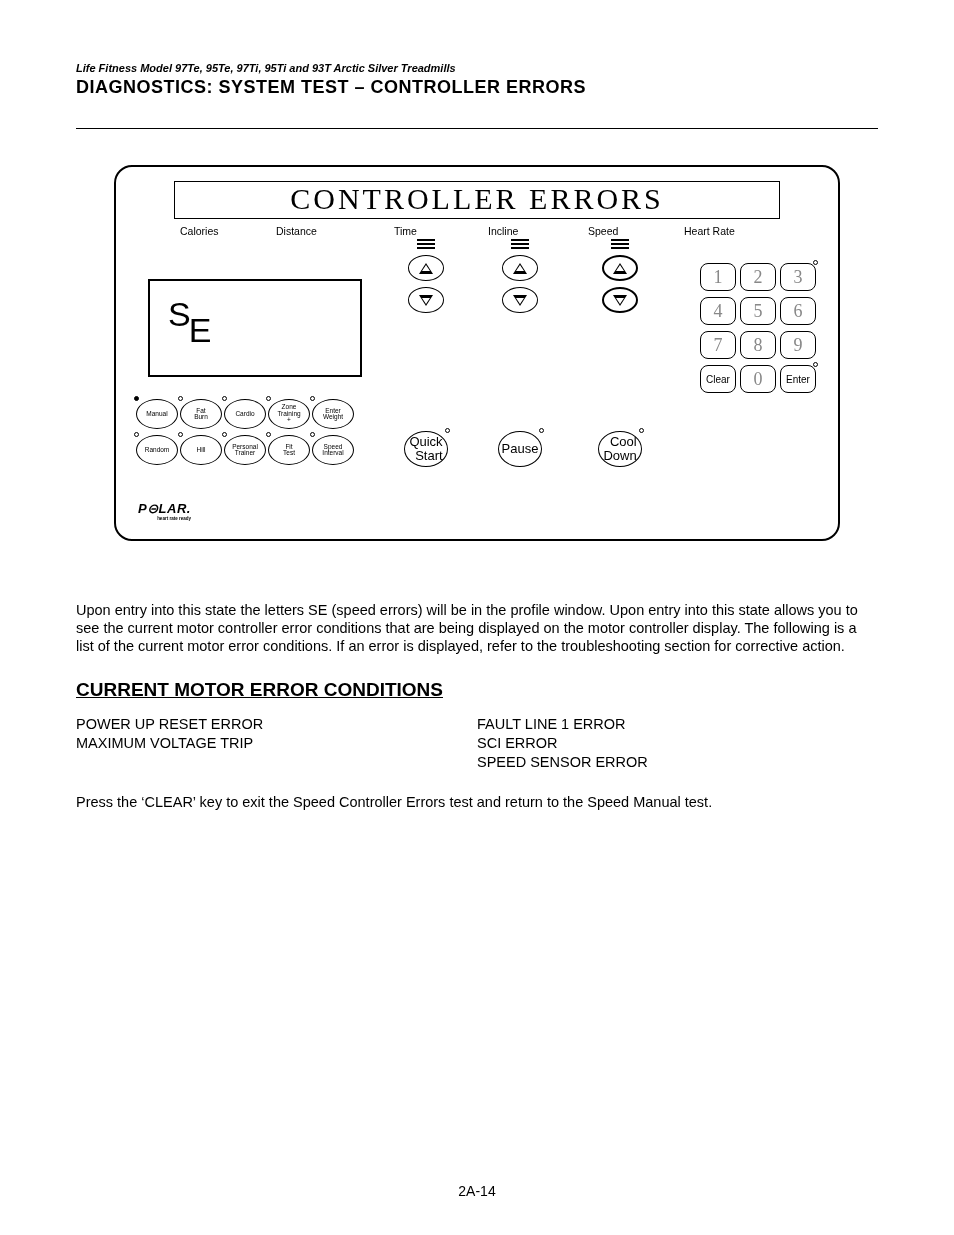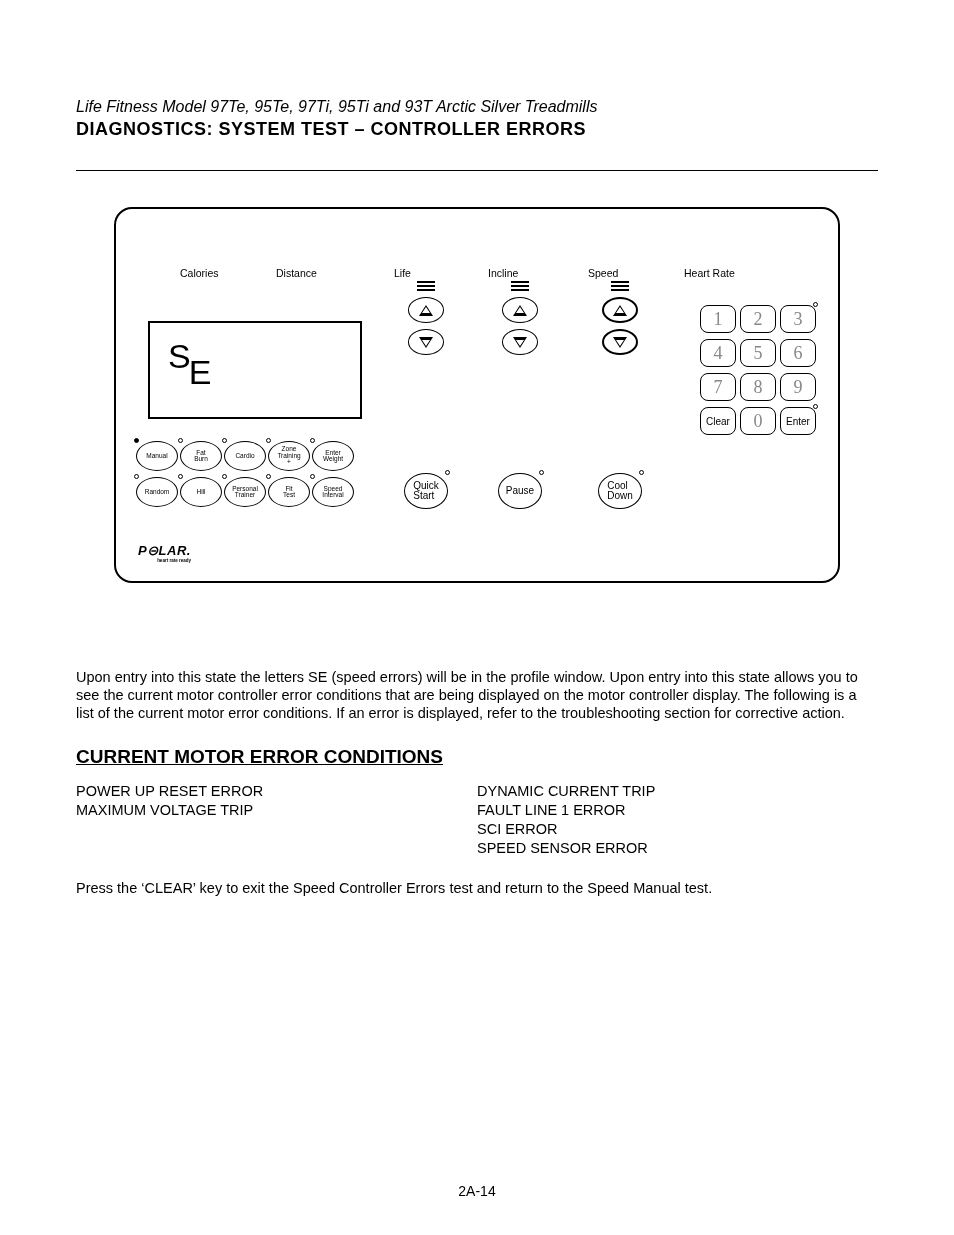--- a/index.html
+++ b/index.html
@@ -5,21 +5,21 @@
   * { box-sizing: border-box; margin: 0; padding: 0; }
   body {
     width: 954px;
     height: 1235px;
     background: #fff;
     font-family: Arial, Helvetica, sans-serif;
     color: #000;
     padding: 62px 76px 0 76px;
     position: relative;
   }
-  .hdr-sub { font-style: italic; font-weight: normal; font-size: 16px; margin-bottom: 3px; margin-top: 36px; }
+  .hdr-sub { font-style: italic; font-weight: bold; font-size: 11px; margin-bottom: 3px; }
   .hdr-main { font-weight: bold; font-size: 18px; letter-spacing: .5px; }
   .rule { border: 0; border-top: 1.4px solid #000; margin: 30px 0 36px 0; }
 
   
   .panel-wrap { display:flex; justify-content:center; }
   .panel {
     width: 726px; height: 376px;
     border: 2px solid #000; border-radius: 18px;
     position: relative; padding: 14px 18px 0 18px;
   }
@@ -78,49 +78,50 @@
     font-size:6.5px; display:flex;align-items:center;justify-content:center;text-align:center;
     line-height:1; position:relative; padding:0 2px;
   }
   .pbtn .nub{position:absolute;top:-4px;left:-3px;width:5px;height:5px;border-radius:50%;background:#fff;border:1px solid #000;}
   .pbtn.filled .nub{background:#000;}
 
   
   .midbtn {
     position:absolute; top:264px; width:44px;height:36px;
     border:1.3px solid #000;border-radius:50%;
-    font-size:10px;display:flex;align-items:center;justify-content:center;text-align:left;line-height:1.05;
+    font-size:13px;display:flex;align-items:center;justify-content:center;text-align:right;line-height:1.05;
   }
   .midbtn .nub{position:absolute;top:-4px;right:-3px;width:5px;height:5px;border-radius:50%;background:#fff;border:1px solid #000;}
 
   .polar { position:absolute; bottom:18px; left:22px; font-family:Arial Black,Arial; font-weight:900; font-style:italic; font-size:13px; letter-spacing:.5px;}
   .polar small{display:block;font-size:4.5px;font-style:normal;letter-spacing:0;font-weight:700;text-align:right;}
 
   
-  .body-text { font-size:14.5px; line-height:1.25; margin-top:85px; }
+  .body-text { font-size:14.5px; line-height:1.25; margin-top:60px; }
   .sect-h { font-weight:bold; text-decoration:underline; font-size:19px; margin:24px 0 14px 0;}
   .cols2 { display:flex; gap:0; }
   .cols2 > div { width:50%; font-size:14.5px; line-height:1.3; }
   .foot-text { font-size:14.5px; margin-top:22px; }
   .pagenum { position:absolute; bottom:36px; left:0; right:0; text-align:center; font-size:14px; }
 </style>
 </head>
 <body>
 
 <div class="hdr-sub">Life Fitness Model 97Te, 95Te, 97Ti, 95Ti and 93T Arctic Silver Treadmills</div>
 <div class="hdr-main">DIAGNOSTICS: SYSTEM TEST – CONTROLLER ERRORS</div>
 <hr class="rule">
 
 <div class="panel-wrap">
 <div class="panel">
+  <div class="panel-title">CONTROLLER ERRORS</div>
 
   <div class="lbl-row">
     <span class="lbl" style="left:64px">Calories</span>
     <span class="lbl" style="left:160px">Distance</span>
-    <span class="lbl" style="left:278px">Life</span>
+    <span class="lbl" style="left:278px">Time</span>
     <span class="lbl" style="left:372px">Incline</span>
     <span class="lbl" style="left:472px">Speed</span>
     <span class="lbl" style="left:568px">Heart Rate</span>
   </div>
 
   <div class="profile-win">
     <span class="s">S</span><span class="e">E</span>
   </div>
 
   <div class="col" style="left:290px">
@@ -250,21 +251,20 @@
 <div class="body-text">Upon entry into this state the letters SE (speed errors) will be in the profile window. Upon entry into this state allows you to see the current motor controller error conditions that are being displayed on the motor controller display. The following is a list of the current motor error conditions. If an error is displayed, refer to the troubleshooting section for corrective action.</div>
 
 <div class="sect-h">CURRENT MOTOR ERROR CONDITIONS</div>
 
 <div class="cols2">
   <div>
     <div>POWER UP RESET ERROR</div>
     <div>MAXIMUM VOLTAGE TRIP</div>
   </div>
   <div>
-    <div>DYNAMIC CURRENT TRIP</div>
     <div>FAULT LINE 1 ERROR</div>
     <div>SCI ERROR</div>
     <div>SPEED SENSOR ERROR</div>
   </div>
 </div>
 
 <div class="foot-text">Press the ‘CLEAR’ key to exit the Speed Controller Errors test and return to the Speed Manual test.</div>
 
 <div class="pagenum">2A-14</div>
 

